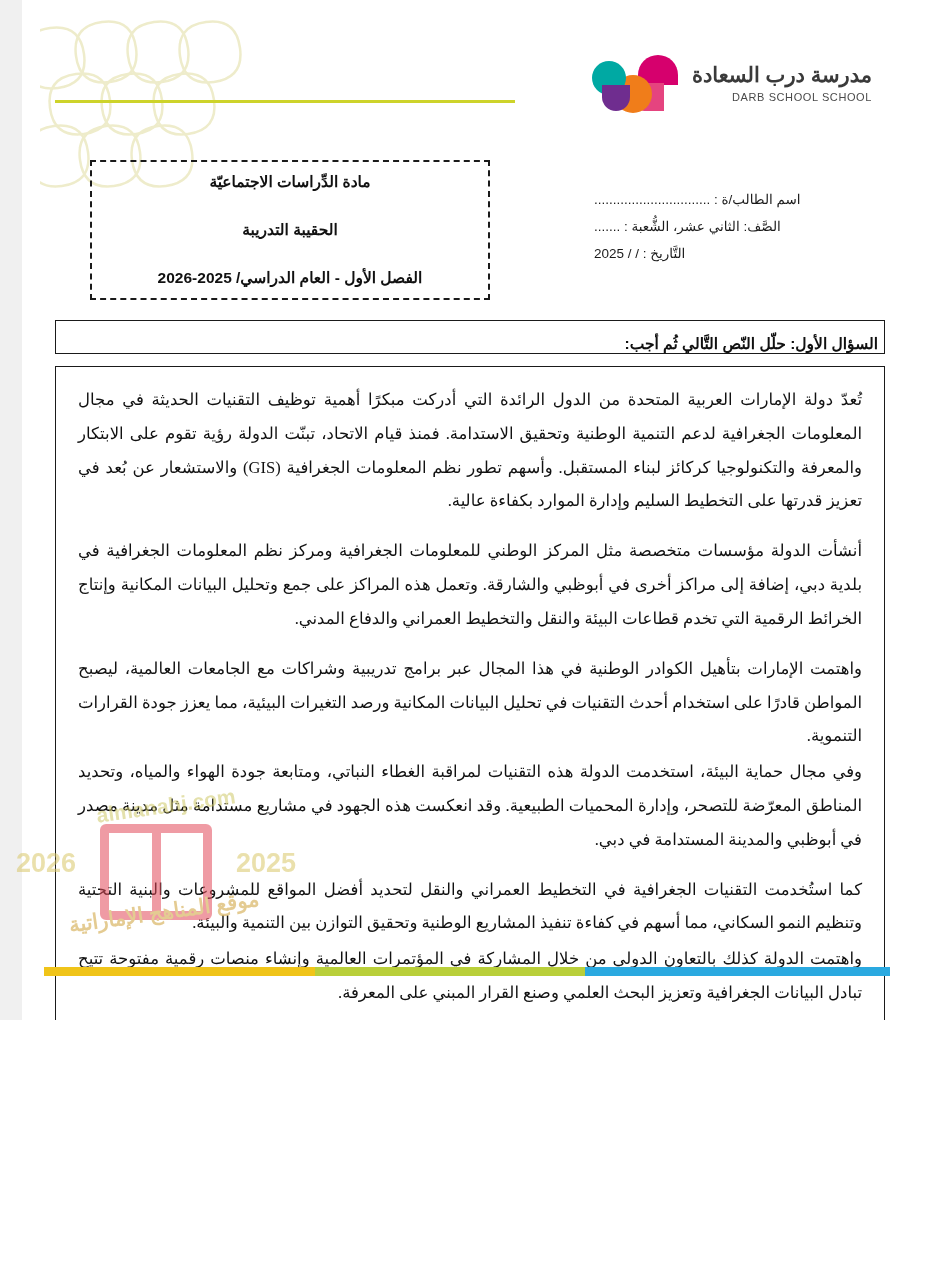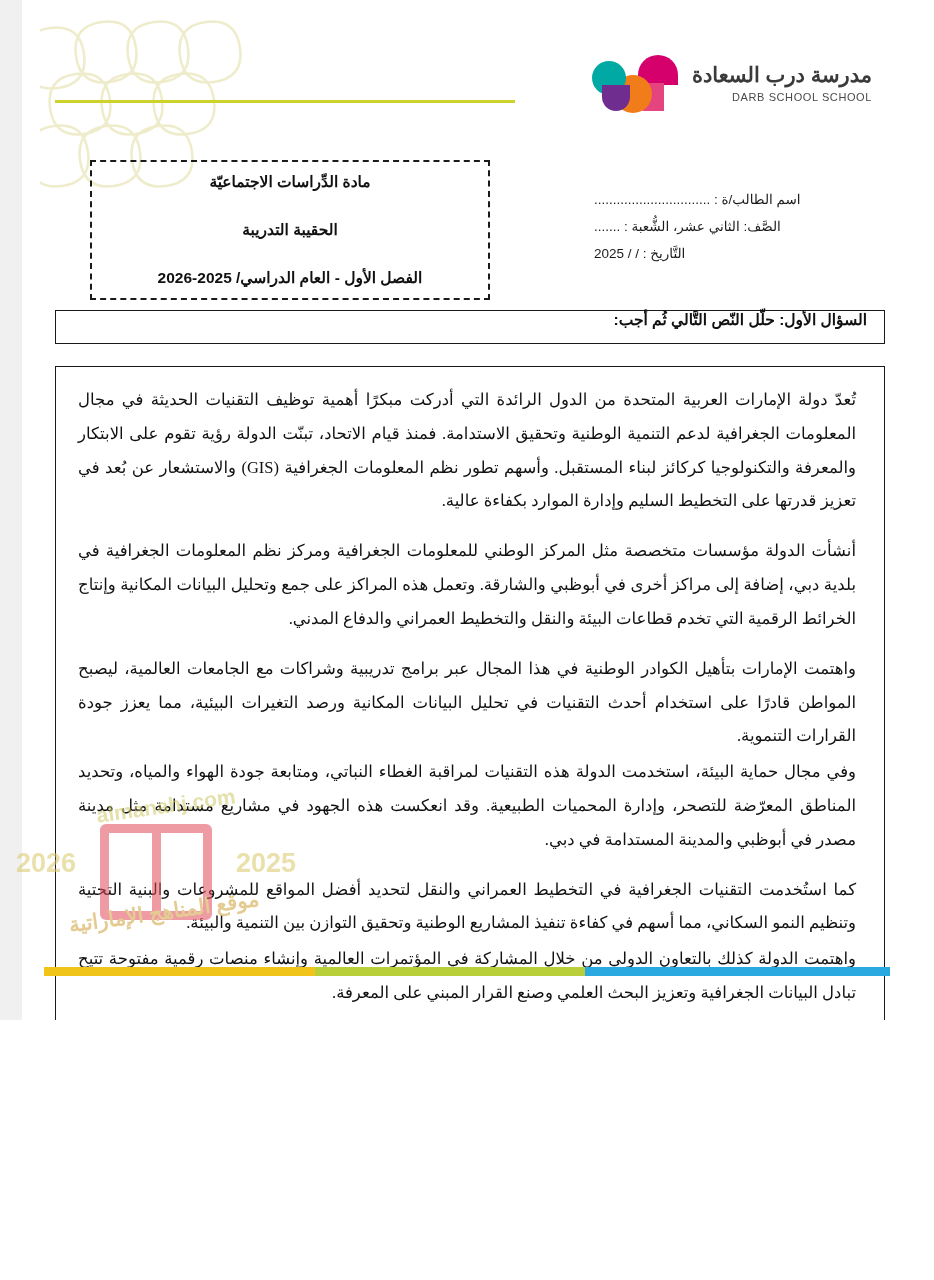--- a/index.html
+++ b/index.html
@@ -132,47 +132,47 @@
   .title-box div {
     font-size: 15.5px;
     font-weight: bold;
     color: #111;
     text-align: center;
   }
 
   
   .question-bar {
     position: absolute;
-    top: 310px;
+    top: 320px;
     left: 55px;
     width: 830px;
     height: 34px;
     border: 1.5px solid #1a1a1a;
     box-sizing: border-box;
     display: flex;
-    align-items: flex-start;
+    align-items: flex-end;
     justify-content: flex-start;
-    padding: 0 17px;
+    padding: 0 6px;
   }
   .question-bar span {
     font-size: 15.5px;
     font-weight: bold;
     color: #111;
   }
 
   
   .passage-box {
     position: absolute;
     top: 366px;
     left: 55px;
     width: 830px;
     height: 830px;
     border: 1.5px solid #1a1a1a;
     box-sizing: border-box;
-    padding: 16px 28px 10px 22px;
+    padding: 16px 22px 10px 22px;
     overflow: hidden;
   }
   .passage-box p {
     margin: 0 0 16px 0;
     font-family: "Liberation Serif", serif;
     font-size: 16.5px;
     line-height: 2.05;
     color: #111;
     text-align: justify;
     text-align-last: right;

